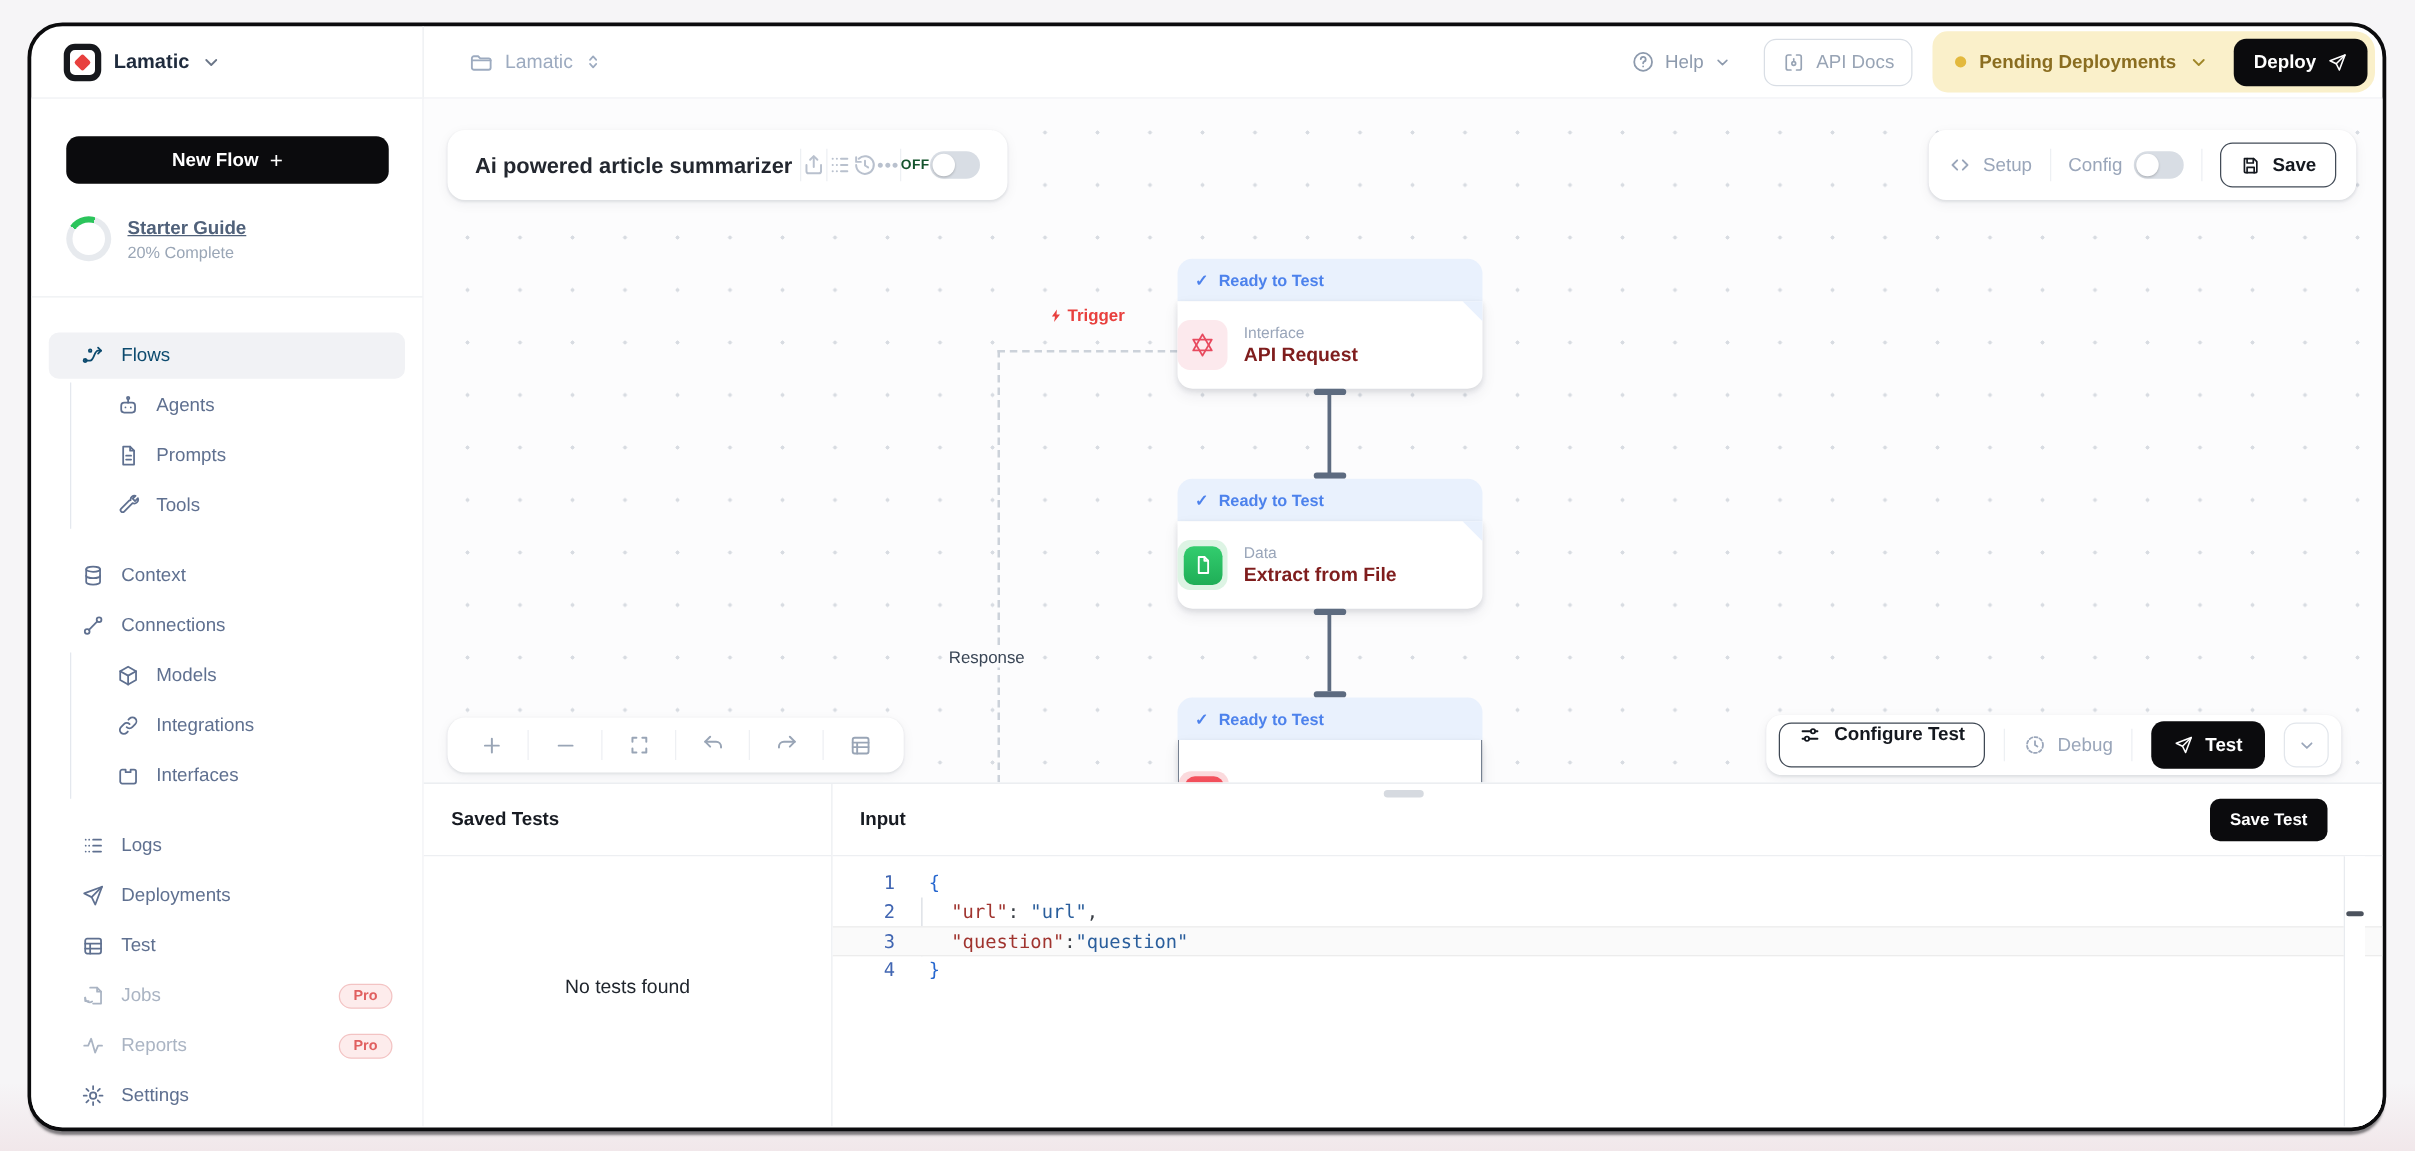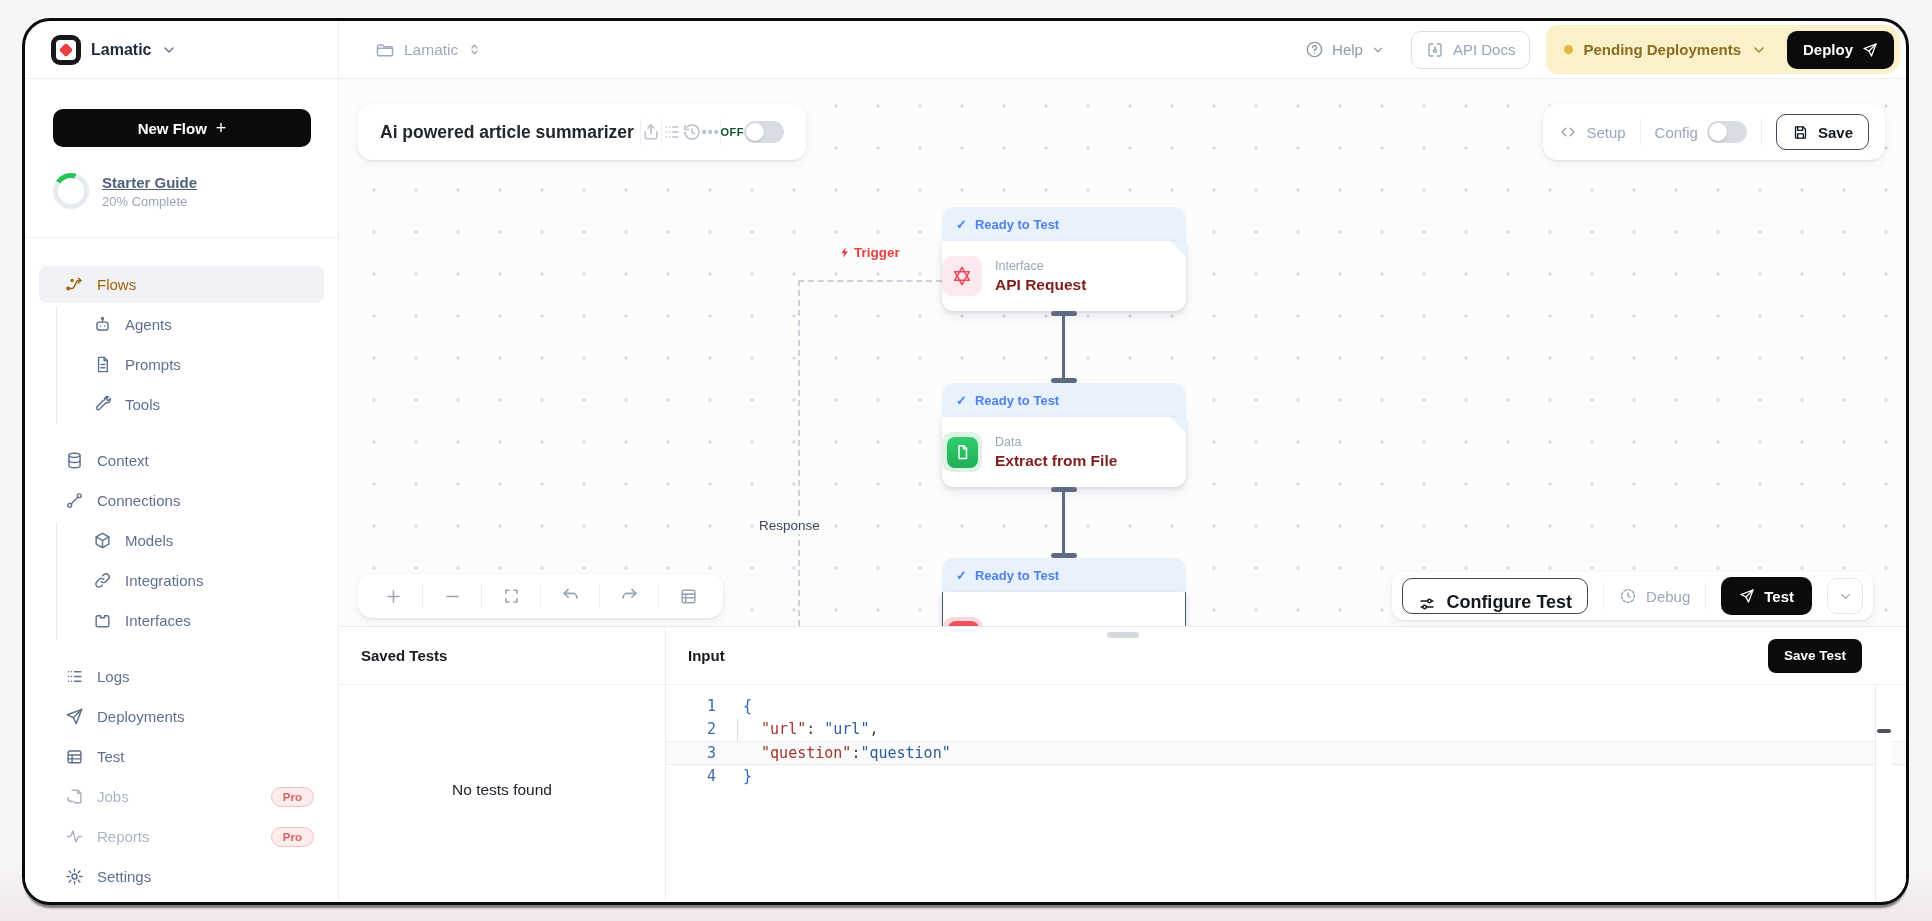--- a/index.html
+++ b/index.html
@@ -37,21 +37,21 @@
   
   .btn-newflow { display:flex; align-items:center; justify-content:center; gap:9px; margin:0 28px; width:258px; height:38px; background:#0b0b0d; color:#fff; border:none; border-radius:10px; font-size:15px; font-weight:600; cursor:pointer; }
   .starter { margin:22px 28px 0; display:flex; align-items:center; gap:13px; height:44px; cursor:pointer; }
   .ring { width:36px; height:36px; border-radius:50%; background:conic-gradient(from -55deg,#2bc45b 0 20%,#e7eaee 20% 100%); position:relative; flex:none; }
   .ring::before { content:""; position:absolute; inset:5px; background:#fff; border-radius:50%; }
   .starter-title { font-size:15px; font-weight:600; color:#50617a;text-decoration:underline; }
   .starter-sub { font-size:13px; color:#9aa6b6; margin-top:3px; }
   .sb-divider { margin-top:24px; border-top:1px solid #edeff2; }
   nav { padding:28px 14px 0; }
   .item { height:37px; margin-bottom:3px; display:flex; align-items:center; gap:13px; padding-left:26px; padding-right:10px; border-radius:8px; color:#5f7090; font-size:15px; cursor:pointer; }
-  .item.active { background:#f1f2f5; color:#a16207; font-weight:500; }
+  .item.active { background:#f1f2f5; color:#0c4a6e; font-weight:500; }
   .item.disabled { color:#aab4c3; }
   .subgroup { border-left:1px solid #e4e8ee; margin-left:17px; }
   .subgroup .item { padding-left:36px; border-radius:0 8px 8px 0; }
   .navgap { height:16px; }
   .pro-badge { margin-left:auto; background:#fdecec; border:1px solid #f3c3c3; color:#e06060; font-size:11.5px; font-weight:600; border-radius:999px; padding:3px 11px; }
   
   .canvas { position:absolute; left:0; top:0; right:0; height:547px; overflow:hidden;
     background-color:#fcfcfd;
     background-image:radial-gradient(circle,#d8dce2 1.5px,transparent 1.7px);
     background-size:42px 42px; background-position:14px 6px; }
@@ -64,21 +64,21 @@
   .off-label { font-size:11px; font-weight:700; color:#14532d; letter-spacing:.4px; }
   .toggle { width:40px; height:22px; border-radius:11px; background:#d8dde4; position:relative; cursor:pointer; flex:none; }
   .toggle::after { content:""; position:absolute; left:2px; top:2px; width:18px; height:18px; border-radius:50%; background:#fff; box-shadow:0 1px 2px rgba(0,0,0,.2); }
   .setup-card { right:21px; top:25px; height:56px; padding:0 16px; gap:14px; }
   .gray-act { display:flex; align-items:center; gap:9px; color:#9aa6ba; font-size:15px; cursor:pointer; }
   .btn-save { height:36px; border:1.5px solid #40485459; border:1.5px solid #424b57; border-radius:10px; background:#fff; color:#14181f; font-size:15px; font-weight:600; display:flex; align-items:center; gap:9px; padding:0 15px; cursor:pointer; }
   .view-toolbar { left:19px; top:495px; height:44px; padding:0 6px; }
   .vt-btn { width:58px; height:44px; display:flex; align-items:center; justify-content:center; color:#99a5b6; cursor:pointer; }
   .vt-sep { width:1px; height:24px; background:#eef0f3; }
   .test-toolbar { right:33px; top:493px; height:48px; padding:0 10px; gap:15px; border-radius:12px; }
-  .btn-configure { height:36px; border:1.5px solid #3f4854; border-radius:10px; background:#fff; color:#14181f; font-size:18px; font-weight:600; display:flex; align-items:flex-end; gap:10px; padding:0 15px; cursor:pointer; }
+  .btn-configure { height:36px; border:1.5px solid #3f4854; border-radius:10px; background:#fff; color:#14181f; font-size:15px; font-weight:600; display:flex; align-items:flex-start; gap:10px; padding:0 15px; cursor:pointer; }
   .btn-test { height:38px; background:#0b0b0d; color:#fff; border:none; border-radius:10px; font-size:15px; font-weight:600; display:flex; align-items:center; gap:9px; padding:0 18px; cursor:pointer; }
   .btn-caret { width:36px; height:36px; border:1px solid #e2e6eb; border-radius:10px; background:#fff; color:#9aa6ba; display:flex; align-items:center; justify-content:center; cursor:pointer; }
   
   .node { left:603px; width:244px; cursor:pointer; }
   .node-header { height:34px; background:#e9f1fd; border-radius:12px 12px 0 0; display:flex; align-items:center; gap:8px; padding-left:14px; color:#4d82ec; font-size:13px; font-weight:600; }
   .node-body { height:70px; background:#fff; border-radius:0 0 12px 12px; box-shadow:0 2px 4px rgba(25,35,60,.10),0 5px 12px rgba(25,35,60,.07); display:flex; align-items:center; gap:13px; position:relative; }
   .node-body.selected { border:1.5px solid #49566b; border-top:none; }
   .fold { position:absolute; top:0; right:0; width:0; height:0; border-top:16px solid #e9f1fd; border-left:16px solid transparent; }
   .tile { width:40px; height:40px; border-radius:10px; display:flex; align-items:center; justify-content:center; flex:none; }
   .tile-inner { width:31px; height:31px; border-radius:8px; display:flex; align-items:center; justify-content:center; }

